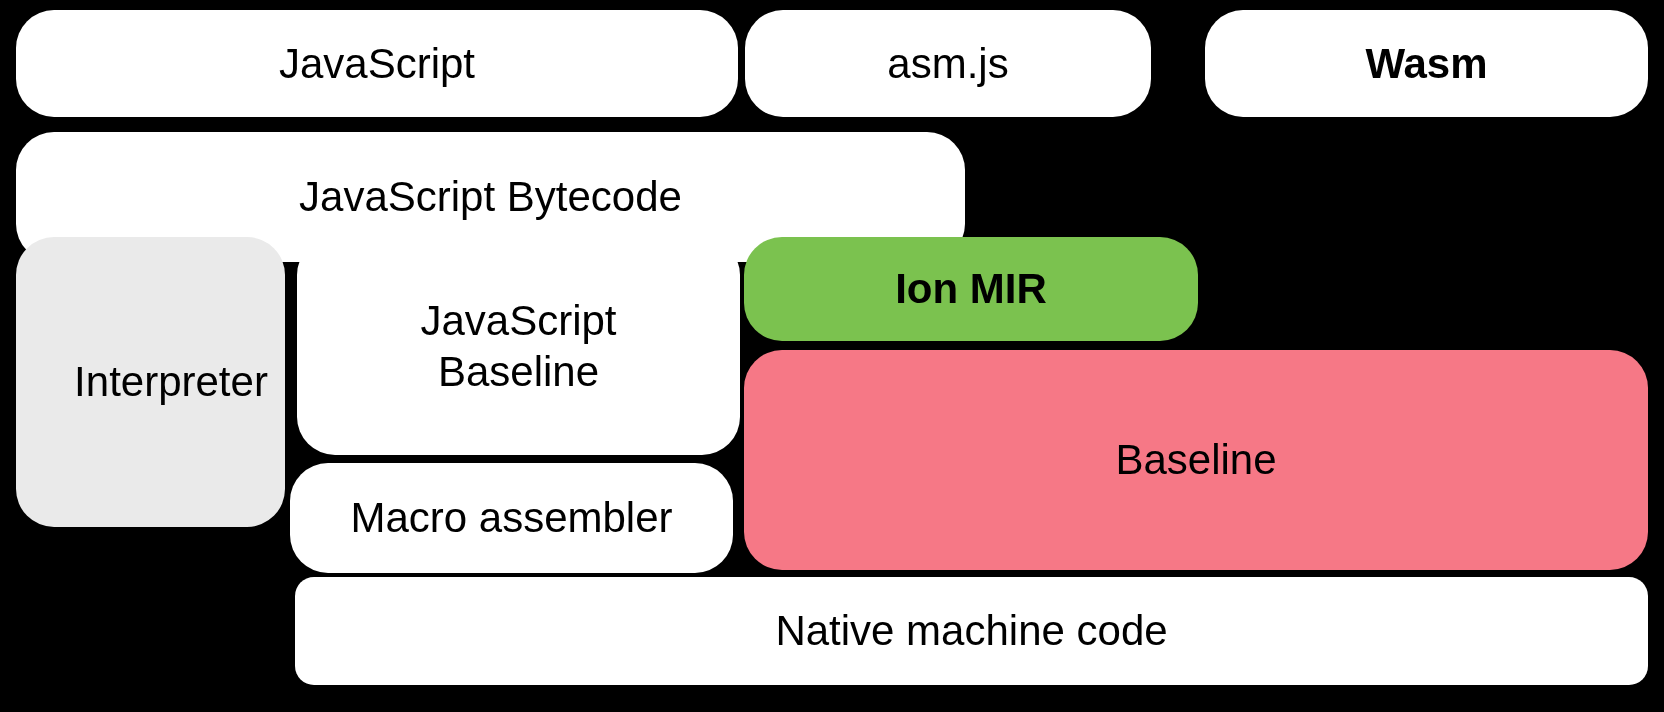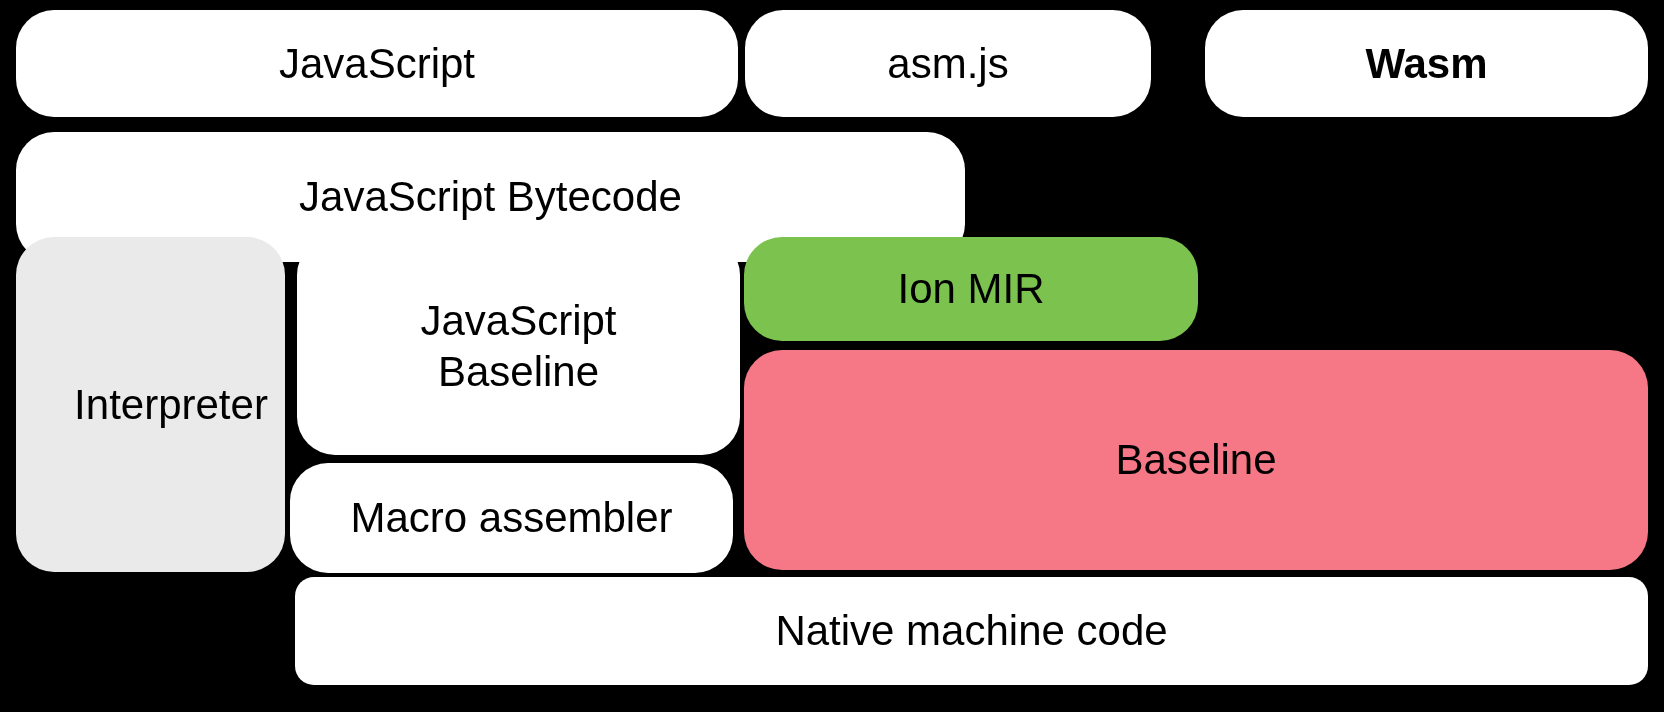--- a/index.html
+++ b/index.html
@@ -22,30 +22,30 @@
     justify-content: center;
     text-align: center;
     font-size: 42px;
     line-height: 1.22;
     color: var(--text, #000);
     white-space: pre-line;
     box-sizing: border-box;
   }
   .fill-white { background: var(--box-white, #fff); }
   .fill-gray  { background: var(--box-gray, #eaeaea); }
-  .fill-green { background: var(--box-green, #7bc24f); }
+  .fill-green { background: var(--box-green, #7bc24f); font-weight: bold; }
   .fill-pink  { background: var(--box-pink, #f67886); }
 
   
   .b-javascript   { left: 16px;   top: 10px;  width: 722px;  height: 107px; }
   .b-asmjs        { left: 745px;  top: 10px;  width: 406px;  height: 107px; }
   .b-wasm         { left: 1205px; top: 10px;  width: 443px;  height: 107px; font-weight: bold; }
   .b-bytecode     { left: 16px;   top: 123px; width: 949px;  height: 130px; margin-top: 9px; }
   .b-baldrmonkey  { left: 973px;  top: 123px; width: 449px;  height: 107px; }
-  .b-interpreter  { left: 16px;   top: 237px; width: 269px;  height: 335px; padding-left: 41px; }
+  .b-interpreter  { left: 16px;   top: 237px; width: 269px;  height: 290px; padding-left: 41px; }
   .b-baseline     { left: 297px;  top: 237px; width: 443px;  height: 218px; }
   .b-ionmir       { left: 744px;  top: 237px; width: 454px;  height: 104px; }
   .b-cranelift    { left: 744px;  top: 350px; width: 904px;  height: 220px; }
   .b-macro        { left: 290px;  top: 463px; width: 443px;  height: 110px; }
   .b-native       { left: 295px;  top: 577px; width: 1353px; height: 108px; border-radius: 19px; }
 </style>
 </head>
 <body>
 
 <div id="stage">

